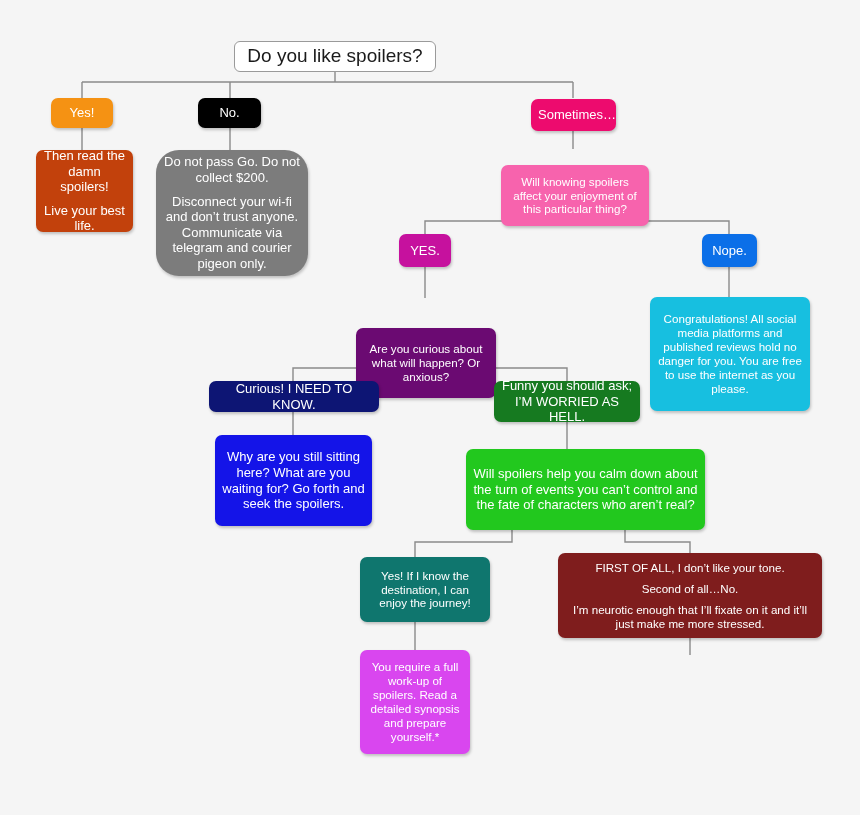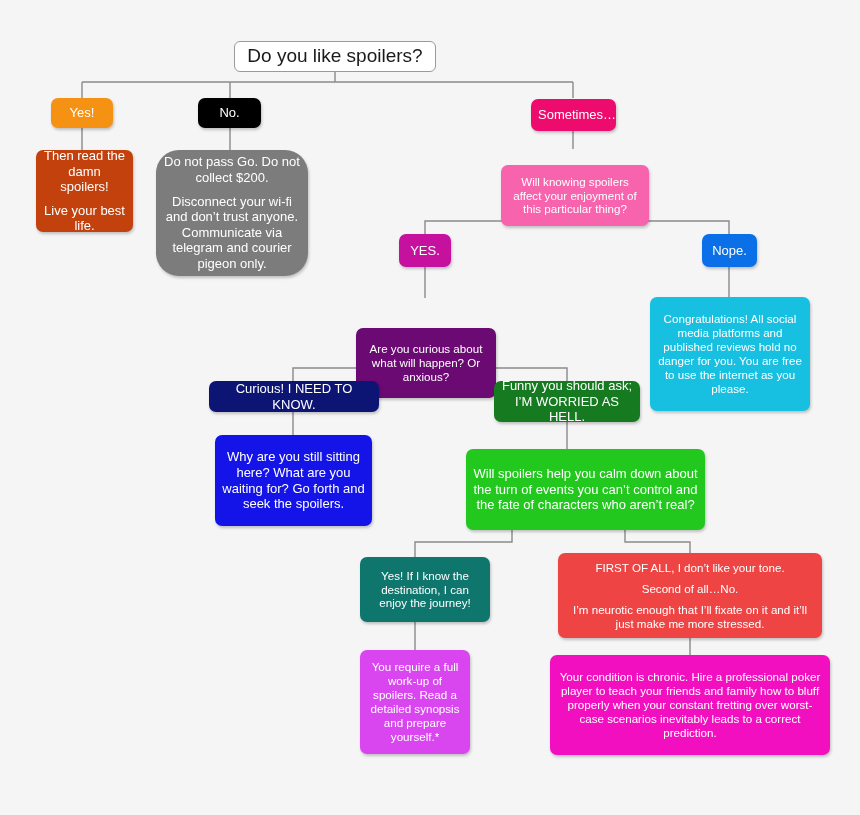--- a/index.html
+++ b/index.html
@@ -162,23 +162,20 @@
   </div>
 
   <div class="node fs-115" style="left:360px; top:557px; width:130px; height:65px; background:#0f766e;">
     <p>Yes! If I know the destination, I can enjoy the journey!</p>
   </div>
 
   <div class="node fs-115" style="left:360px; top:650px; width:110px; height:104px; background:#d946ef;">
     <p>You require a full work-up of spoilers. Read a detailed synopsis and prepare yourself.*</p>
   </div>
 
-  <div class="node fs-115" style="left:558px; top:553px; width:264px; height:85px; background:#ef4444;">
+  <div class="node fs-115" style="left:558px; top:553px; width:264px; height:85px; background:#7f1d1d;">
     <p>FIRST OF ALL, I don’t like your tone.</p>
     <p>Second of all…No.</p>
     <p>I’m neurotic enough that I’ll fixate on it and it’ll just make me more stressed.</p>
   </div>
 
-  <div class="node fs-115" style="left:550px; top:655px; width:280px; height:100px; background:#f20fc0;">
-    <p>Your condition is chronic. Hire a professional poker player to teach your friends and family how to bluff properly when your constant fretting over worst-case scenarios inevitably leads to a correct prediction.</p>
-  </div>
 
 </div>
 
 </body></html>

